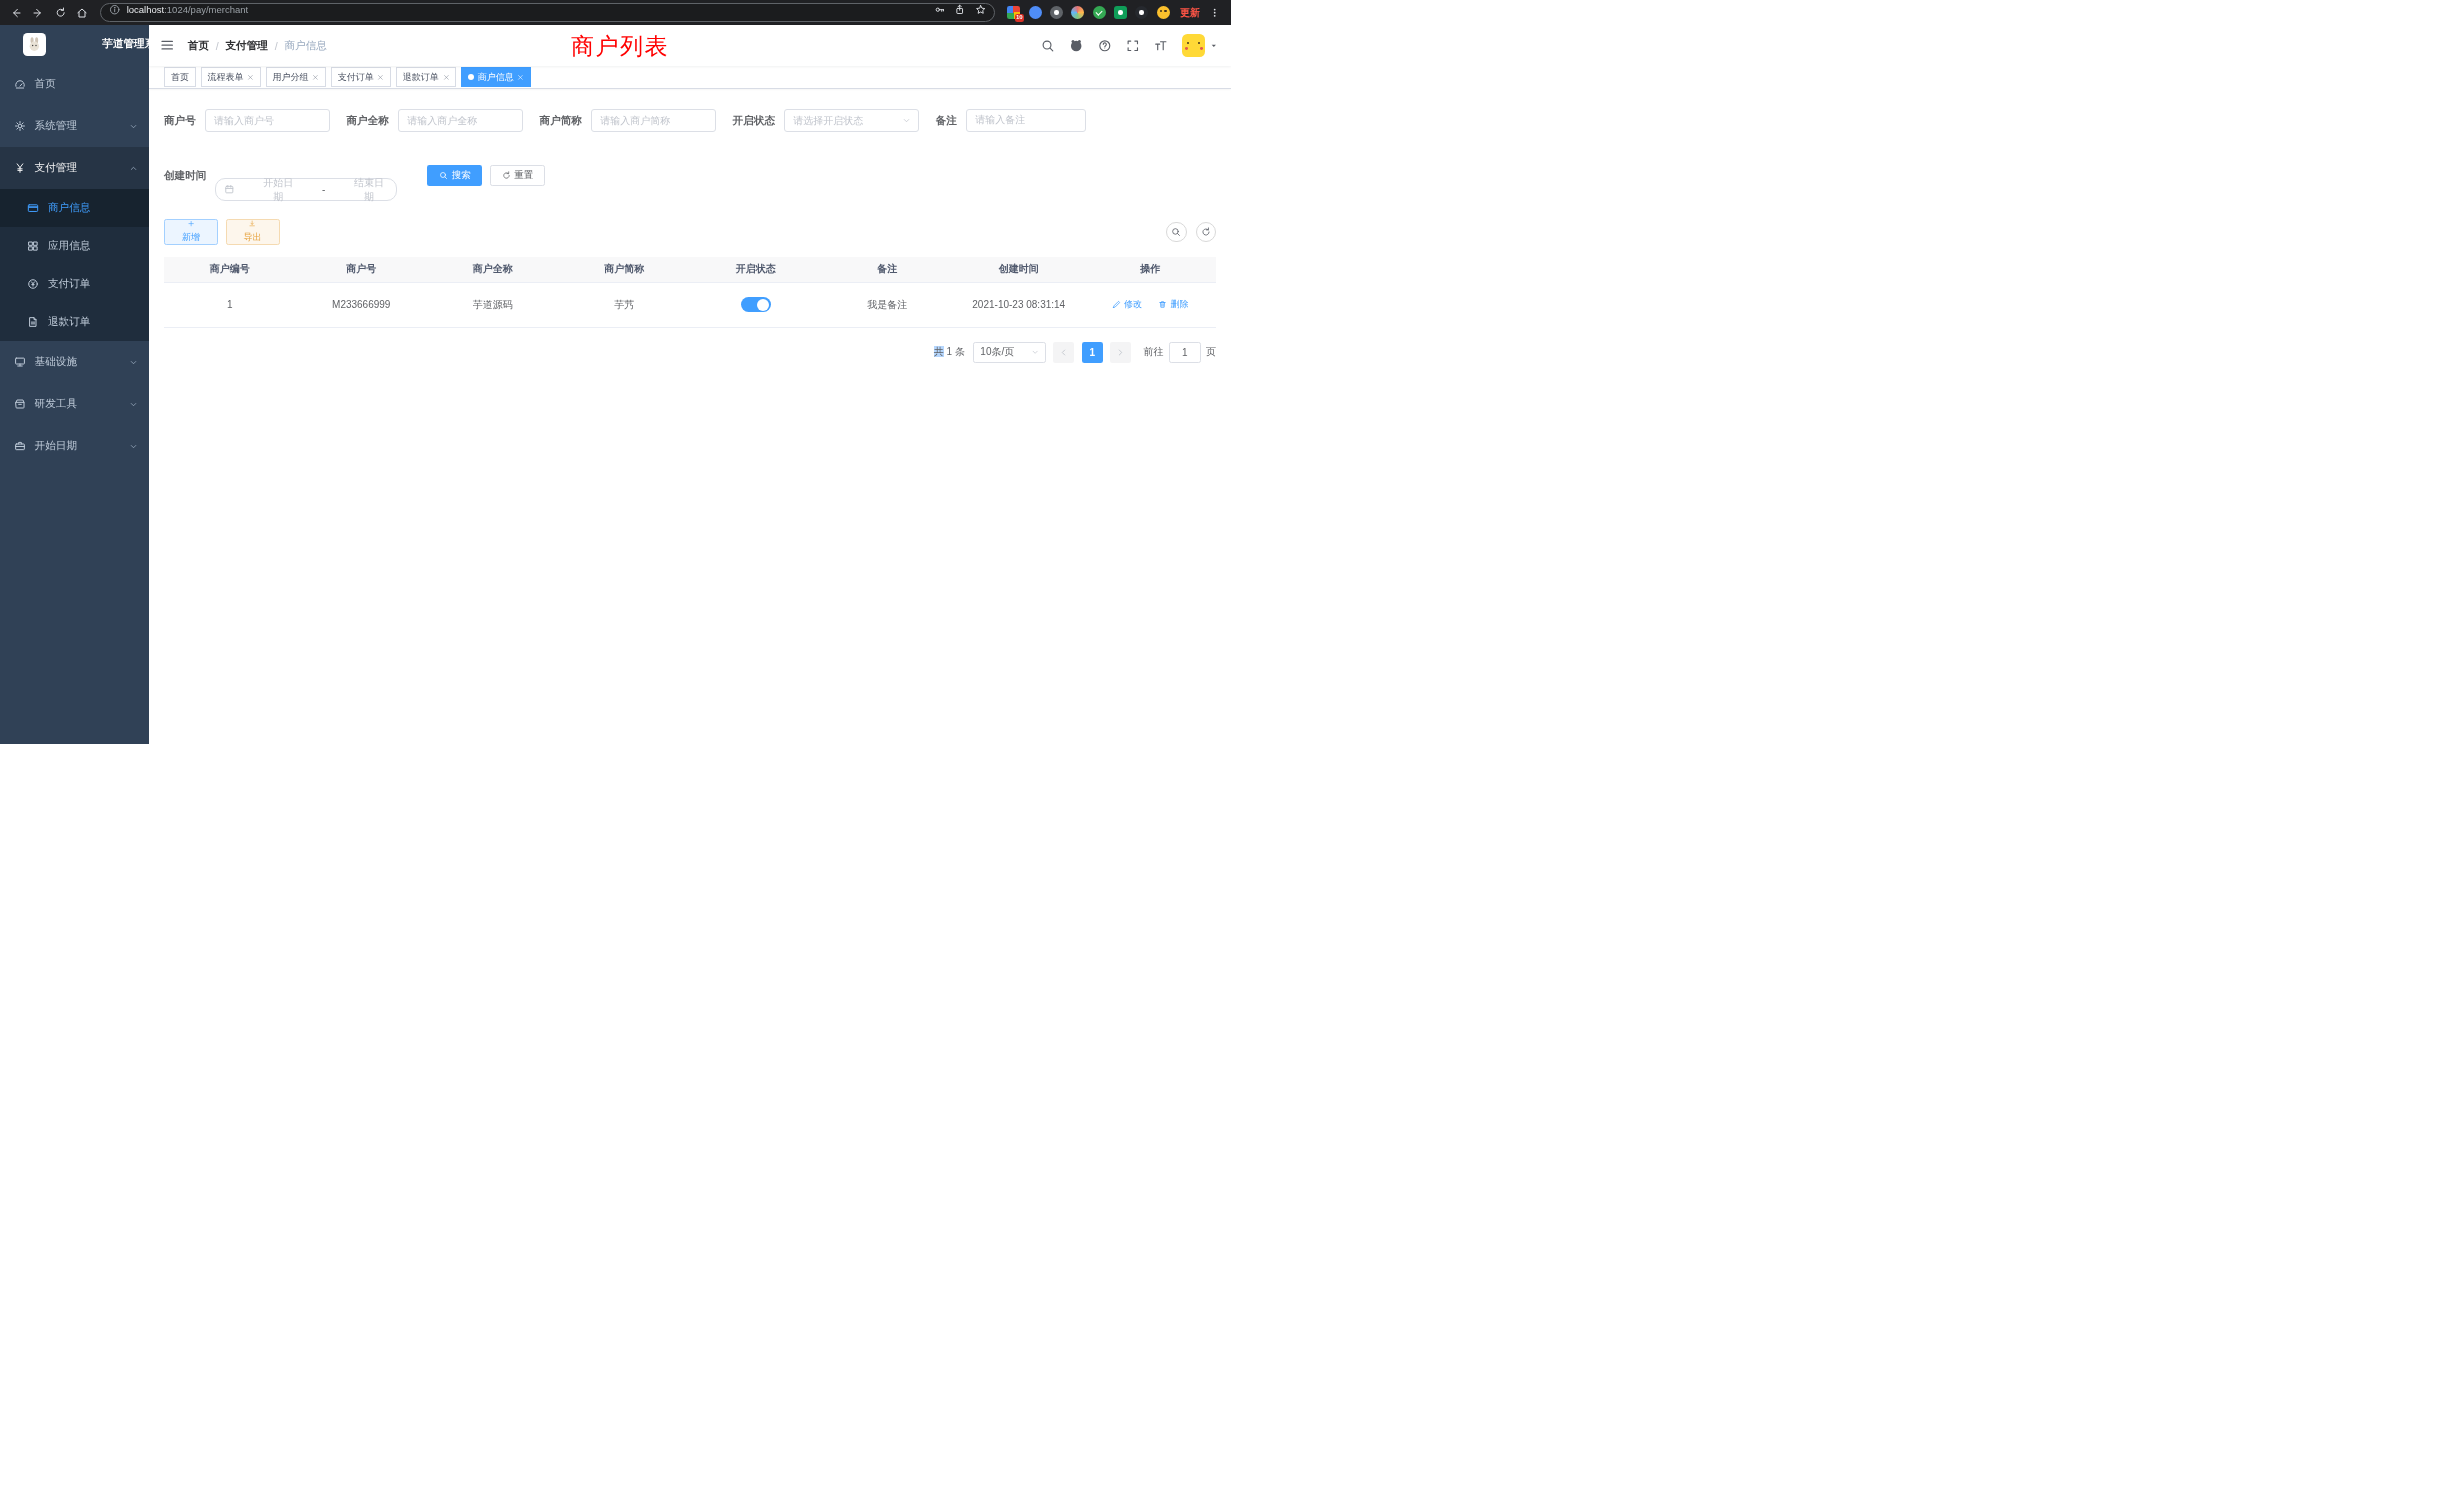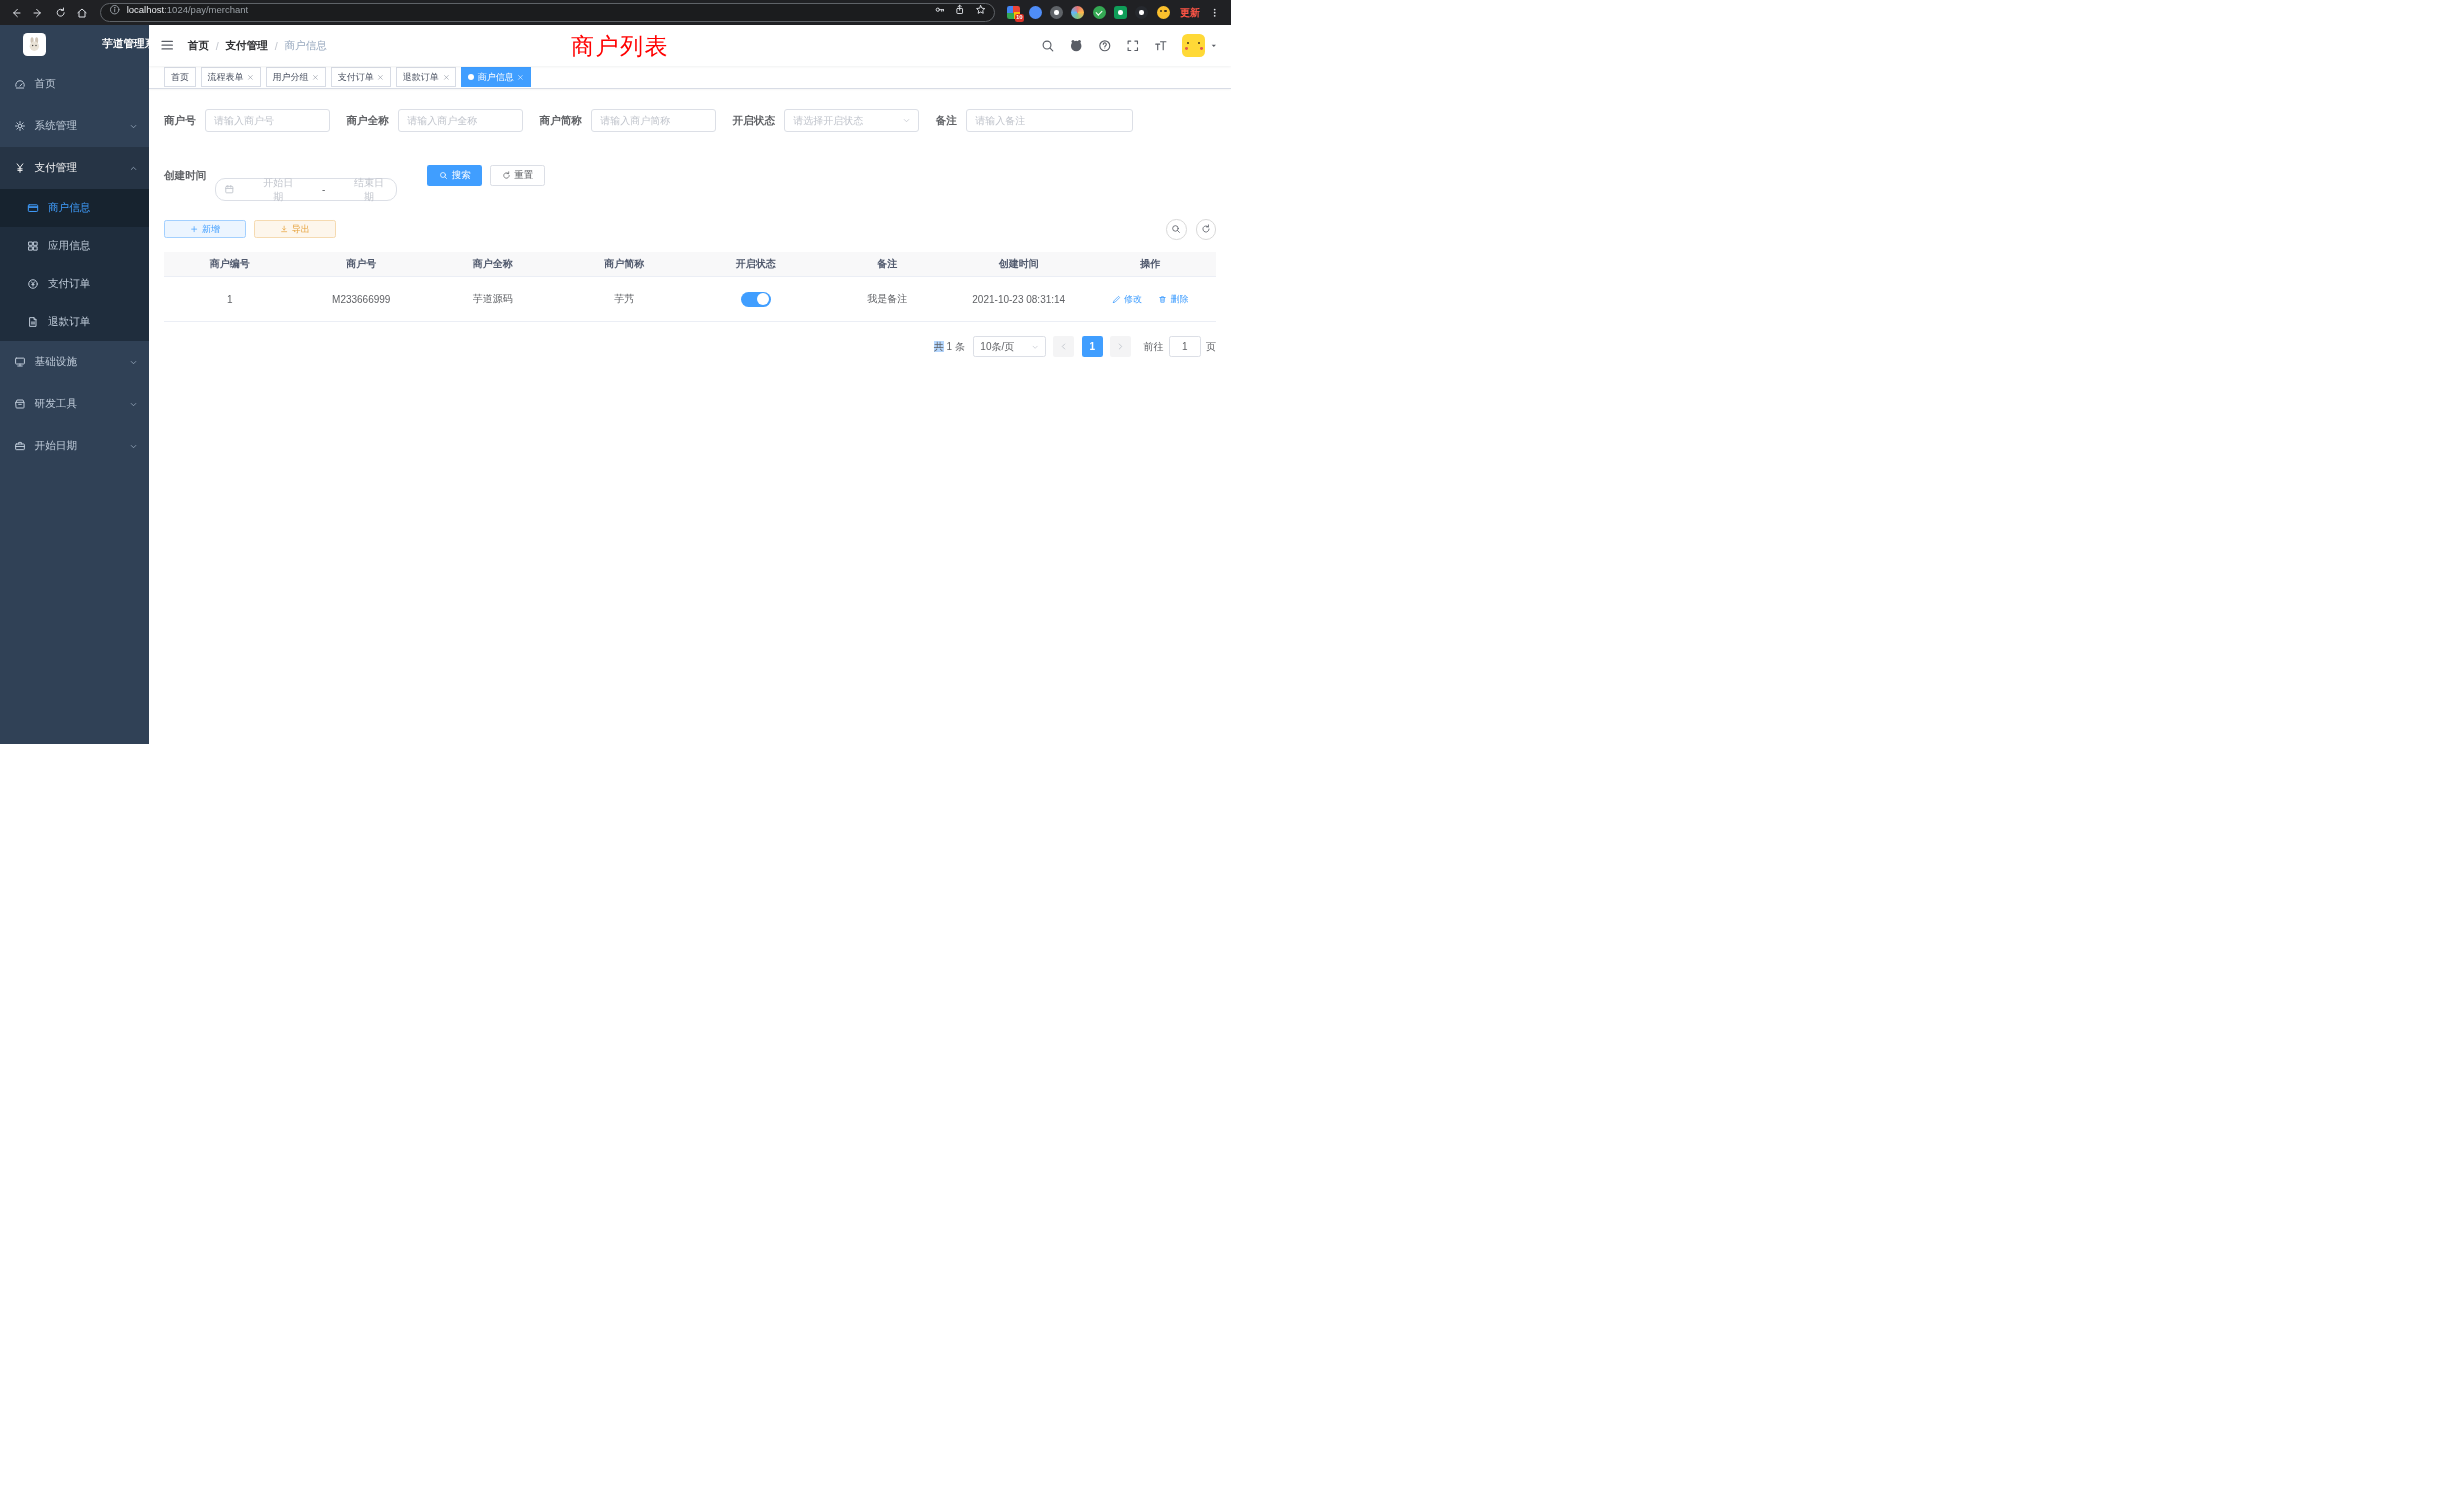--- a/index.html
+++ b/index.html
@@ -65,35 +65,35 @@
   .tag.active .tag-close { color:#fff; }
   .tag-dot { width:6px; height:6px; border-radius:50%; background:#fff; flex-shrink:0; }
 
   
   .content { flex:1; padding:20px 15px 0; overflow:hidden; position:relative; }
   .f-row { display:flex; align-items:center; margin-bottom:18px; }
   .f-item { display:flex; align-items:center; margin-right:16.7px; }
   .f-label { font-size:10.6px; font-weight:700; color:#606266; padding-right:9px; white-space:nowrap; }
   .f-input { height:23px; border:0.8px solid #dcdfe6; border-radius:3px; padding:0 8.3px; font-size:10px; color:#606266; outline:none; font-family:inherit; background:#fff; }
   .f-input::placeholder { color:#c0c4cc; }
-  .w165 { width:125px; } .w190 { width:167px; }
+  .w165 { width:125px; } .w190 { width:120px;font-family:Liberation Mono, monospace; }
   .f-select { width:135px; height:23px; border:0.8px solid #dcdfe6; border-radius:3px; padding:0 6.8px 0 8.3px; display:flex; align-items:center; justify-content:space-between; cursor:pointer; background:#fff; }
   .f-select .ph { font-size:10px; color:#c0c4cc; }
   .f-select .chev, .date-box .cal { color:#c0c4cc; display:flex; }
   .date-box { width:182px; height:23px; border:0.8px solid #dcdfe6; border-radius:10px; display:flex; align-items:center; padding:0 7.6px; gap:24px; background:#fff; cursor:pointer;margin-top:28px; }
   .date-ph { font-size:10px; color:#c0c4cc; flex:1; text-align:center; }
   .date-sep { font-size:10px; color:#606266; }
   .btn { display:inline-flex; align-items:center; gap:3.8px; height:21px; padding:0 10.6px; border-radius:2.3px; font-size:9.5px; cursor:pointer; border:0.8px solid transparent; font-family:inherit; white-space:nowrap; }
   .btn-primary { background:#409eff; color:#fff; }
   .btn-default { background:#fff; color:#606266; border-color:#dcdfe6; }
   .btn-search { margin-left:24px; }
   .btn-reset { margin-left:7.6px; }
 
   .toolbar { display:flex; align-items:center; margin-bottom:12px; }
-  .btn-mini { height:18px; padding:0 25px; font-size:9px; border-radius:2.3px; }
+  .btn-mini { height:26px; padding:0 17px; font-size:9px; border-radius:2.3px;flex-direction:column; }
   .btn-add { color:#409eff; background:#ecf5ff; border-color:#a3d0ff; margin-right:7.6px; }
   .btn-export { color:#e6a23c; background:#fdf6ec; border-color:#f5dab1; }
   .tool-right { margin-left:auto; display:flex; align-items:center; gap:9px; }
   .circle-btn { width:20.5px; height:20.5px; border-radius:50%; border:0.8px solid #d9d9d9; background:#fff; color:#5a5e66; display:flex; align-items:center; justify-content:center; cursor:pointer; }
 
   table.grid { width:100%; border-collapse:collapse; font-size:10px; table-layout:fixed; }
   table.grid th { background:#f8f8f9; color:#515a6e; font-weight:700; height:25px; text-align:center; border-bottom:0.8px solid #ebeef5; }
   table.grid td { height:45px; text-align:center; color:#606266; border-bottom:0.8px solid #ebeef5; }
   .switch { width:30px; height:15px; border-radius:7.6px; background:#409eff; display:inline-block; position:relative; cursor:pointer; vertical-align:middle; }
   .switch::after { content:""; position:absolute; top:1.5px; right:1.5px; width:12px; height:12px; border-radius:50%; background:#fff; }

